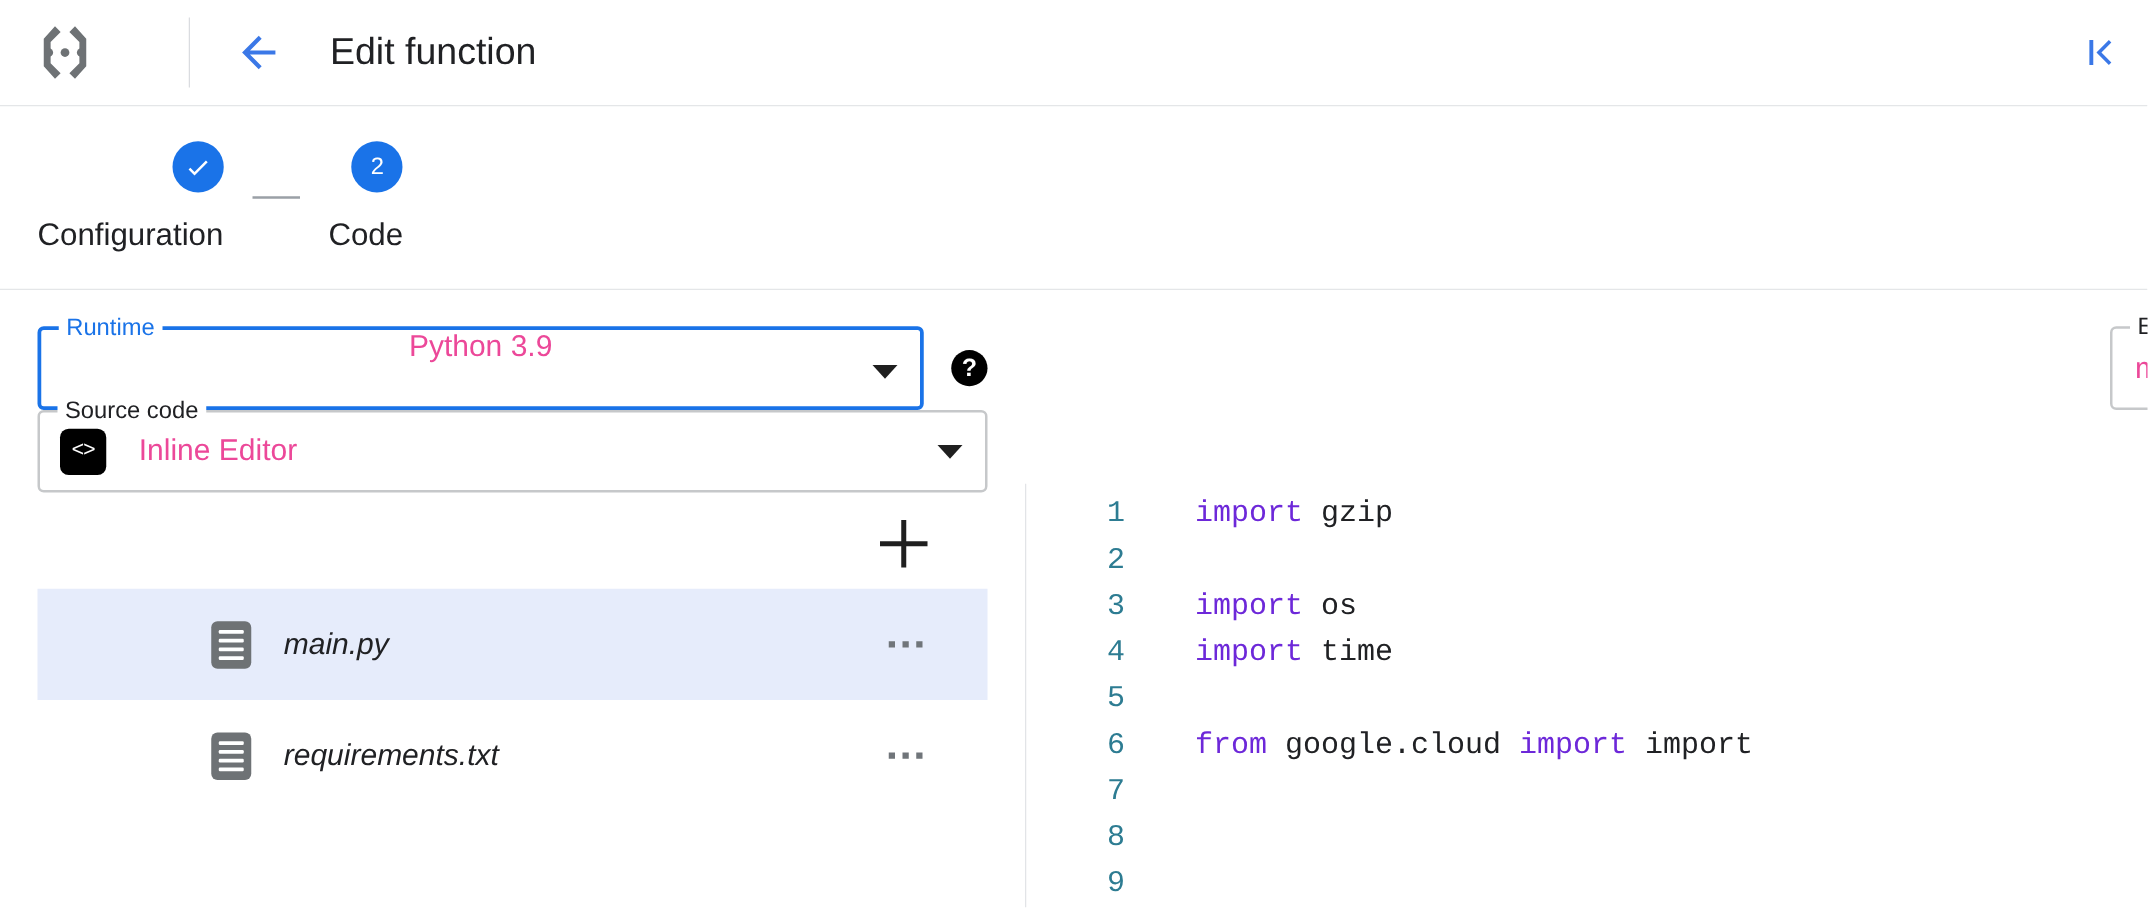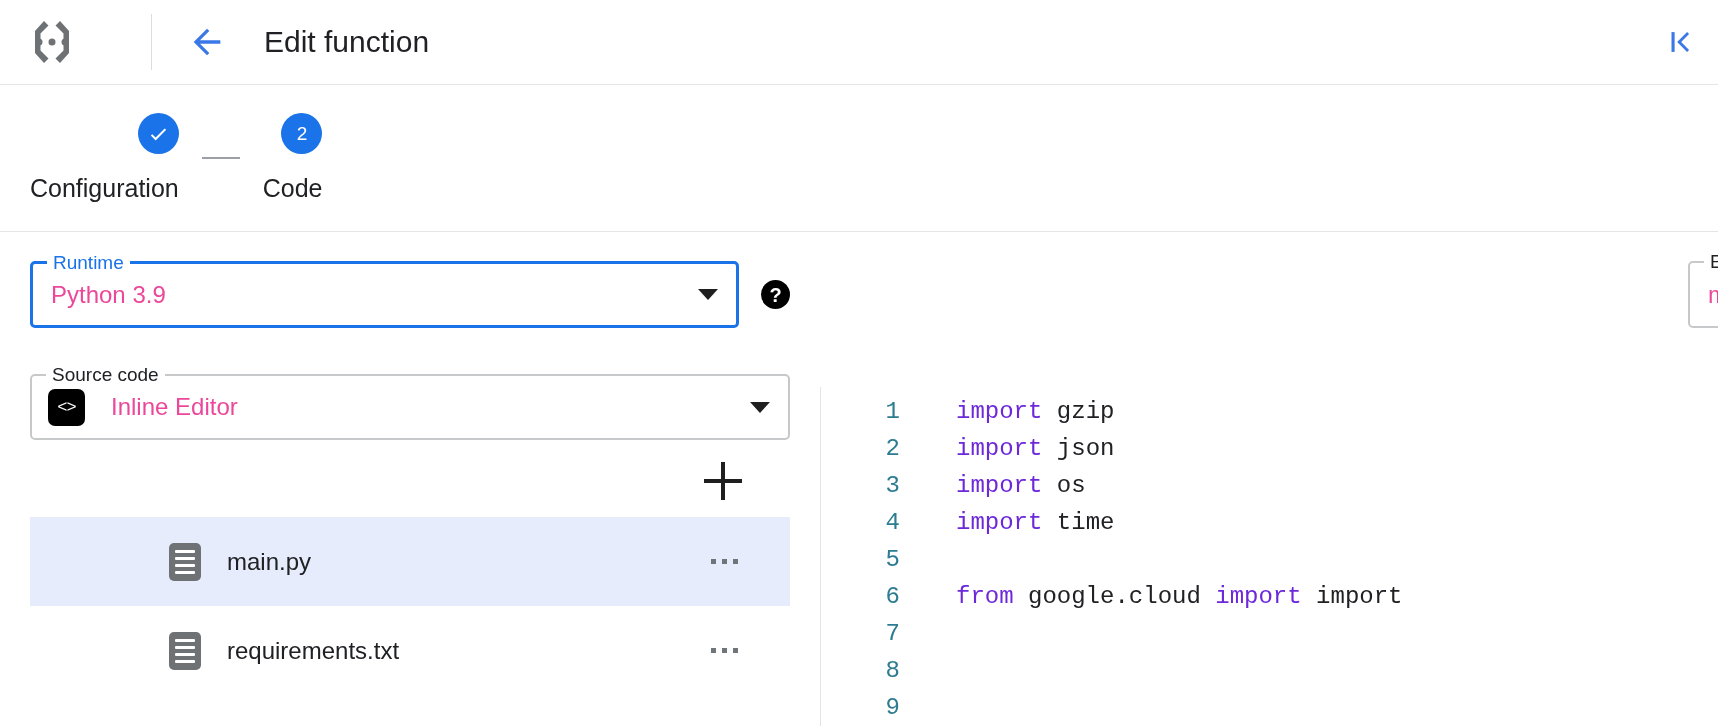--- a/index.html
+++ b/index.html
@@ -169,20 +169,21 @@
     border: 2px solid #c6c8ca;
     border-radius: 5px;
     display: flex;
     align-items: center;
     padding: 0 18px;
     background: #fff;
   }
   .field.focused {
     border-color: #1a73e8;
     border-width: 3px;
+    flex-direction: column;
   }
   .field-label {
     position: absolute;
     top: -11px;
     left: 14px;
     background: #ffffff;
     padding: 0 6px;
     font-size: 19px;
     color: #202124;
     line-height: 20px;
@@ -231,21 +232,20 @@
 
   .entrypoint-wrap {
     position: absolute;
     left: 868px;
     top: 29px;
     width: 800px;
   }
   .entrypoint-field { padding-right: 22px; }
 
   .srccode-wrap {
-    padding-top: 46px;
     width: 760px;
   }
   .srccode-field {
     height: 66px;
     padding-left: 16px;
     gap: 26px;
   }
   .code-badge {
     width: 37px;
     height: 37px;
@@ -284,20 +284,21 @@
   .add-btn:after  { top: 0; bottom: 0; left: 17px; width: 4px; }
 
   .file-list { width: 760px; margin-top: 17px; }
   .file-row {
     height: 89px;
     display: flex;
     align-items: center;
     padding: 0 48px 0 139px;
     box-sizing: border-box;
     cursor: pointer;
+    font-style: italic;
   }
   .file-row.selected { background: #e6ecfb; }
   .file-icon {
     width: 32px;
     height: 38px;
     border-radius: 5px;
     background: #6e7275;
     flex: none;
     display: flex;
     flex-direction: column;
@@ -478,21 +479,21 @@
       <div class="field entrypoint-field">
         <span class="field-label">Entry point</span>
         <span class="field-value">main</span>
         <span style="margin-left:auto"></span>
 
       </div>
     </div>
 
     <div class="editor" id="code-editor" style="margin-top:155px">
         <div class="code-line"><span class="gutter">1</span><span class="code-text"><span class="kw">import</span><span> gzip</span></span></div>
-        <div class="code-line"><span class="gutter">2</span><span class="code-text"><span class="kw">import</span><span> json</span></span></div>
+        <div class="code-line"><span class="gutter">2</span></div>
         <div class="code-line"><span class="gutter">3</span><span class="code-text"><span class="kw">import</span><span> os</span></span></div>
         <div class="code-line"><span class="gutter">4</span><span class="code-text"><span class="kw">import</span><span> time</span></span></div>
         <div class="code-line"><span class="gutter">5</span><span class="code-text">&nbsp;</span></div>
         <div class="code-line"><span class="gutter">6</span><span class="code-text"><span class="kw">from</span><span> google.cloud </span><span class="kw">import</span><span> import</span></span></div>
         <div class="code-line"><span class="gutter">7</span></div>
         <div class="code-line"><span class="gutter">8</span><span class="code-text">&nbsp;</span></div>
         <div class="code-line"><span class="gutter">9</span><span class="code-text">&nbsp;</span></div>
       </div>
   </div>
 </div>

